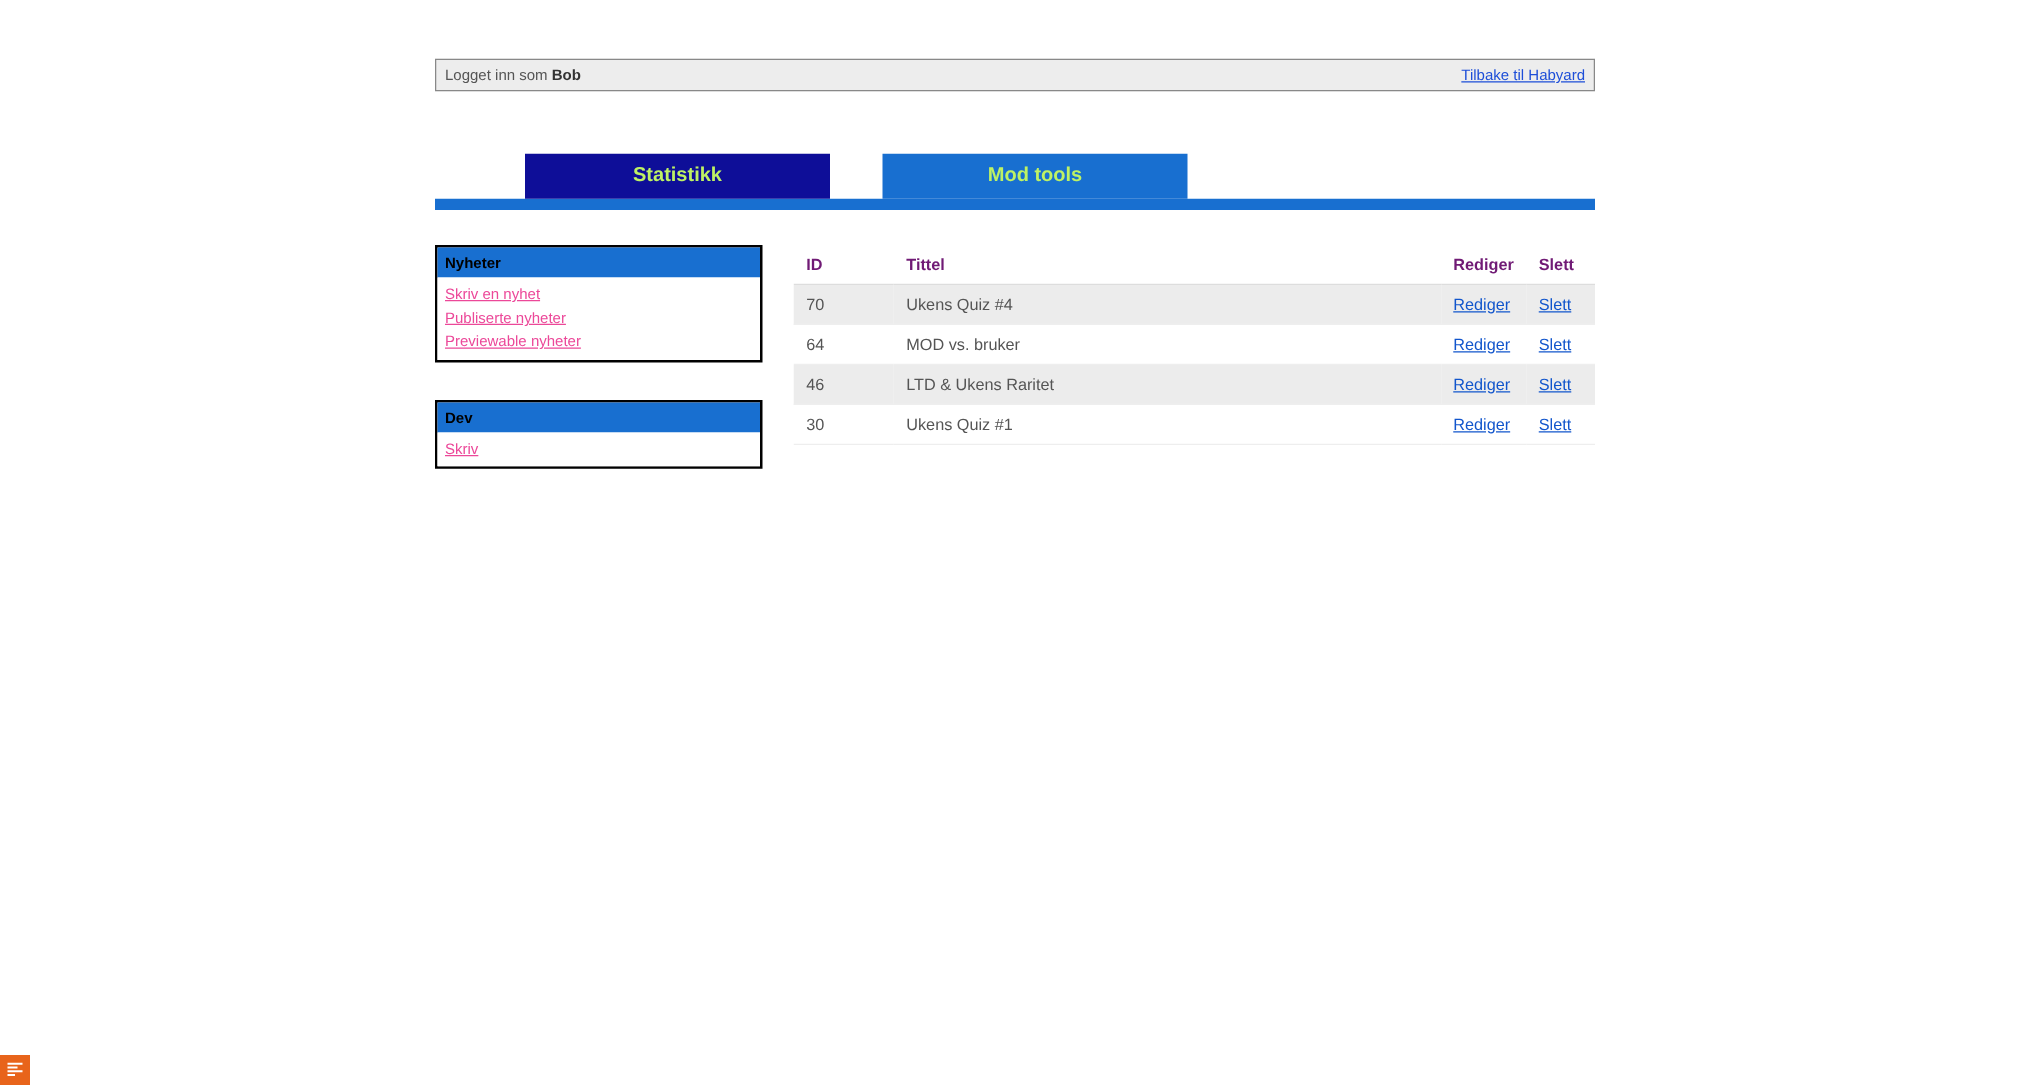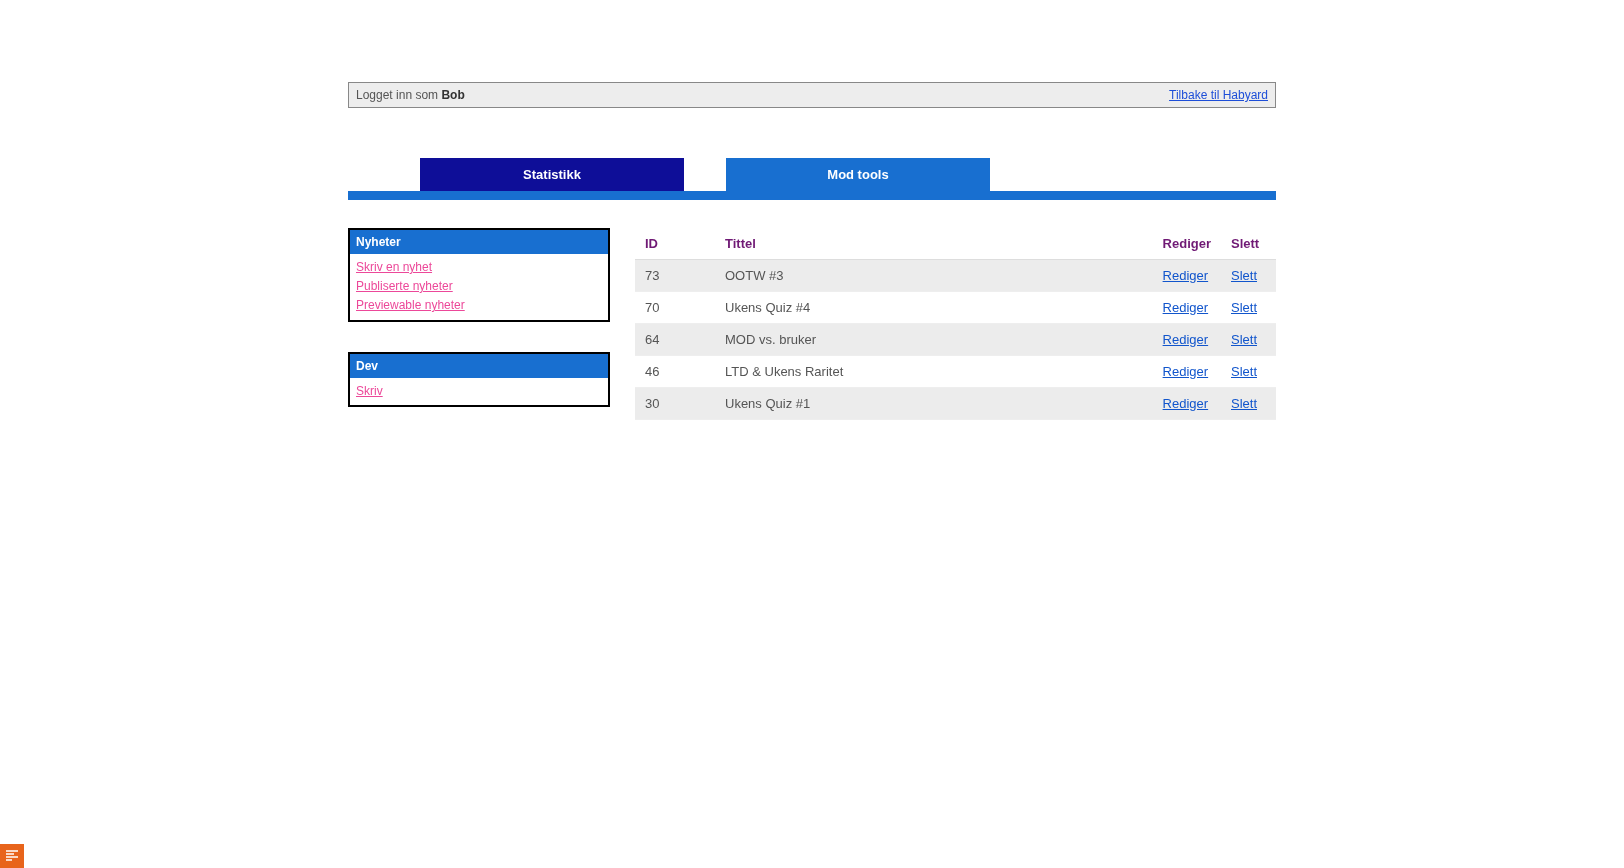--- a/index.html
+++ b/index.html
@@ -4,22 +4,22 @@
 <style>
   * { box-sizing: border-box; margin: 0; padding: 0; }
   body {
     font-family: Verdana, Geneva, sans-serif;
     font-size: 13px;
     background: #ffffff;
     color: #333;
   }
   .container {
     width: 928px;
-    margin: 16px auto;
-    padding-top: 66px;
+    margin: 0 auto;
+    padding-top: 47px;
   }
   .top-bar {
     border: 1px solid #888;
     background: #ededed;
     padding: 5px 7px;
     display: flex;
     justify-content: space-between;
     align-items: center;
     margin-bottom: 50px;
   }
@@ -35,25 +35,25 @@
     color: #1d4ed8;
     text-decoration: underline;
     font-size: 12px;
   }
   .tabs-row {
     display: flex;
     padding-left: 72px;
     gap: 42px;
   }
   .tab {
-    width: 264px;
+    width: 244px;
     text-align: center;
-    color: #ffffff;
-    font-weight: bold;
-    font-size: 13px;
+    color: #bef264;
+    font-weight: bold;
+    font-size: 16px;
     padding: 9px 0;
   }
   .tab.inactive {
     background: #0e0e98;
   }
   .tab.active {
     background: #186fd0;
   }
   .tab-underline {
     height: 9px;
@@ -67,21 +67,21 @@
   .sidebar {
     width: 262px;
     flex-shrink: 0;
   }
   .panel {
     border: 2px solid #000;
     margin-bottom: 30px;
   }
   .panel-header {
     background: #186fd0;
-    color: #ffffff;
+    color: #000000;
     font-weight: bold;
     font-size: 12px;
     padding: 5px 6px;
   }
   .panel-body {
     background: #fff;
     padding: 4px 6px;
   }
   .panel-body a {
     display: block;
@@ -178,26 +178,20 @@
       <table>
         <thead>
           <tr>
             <th class="id-col">ID</th>
             <th>Tittel</th>
             <th class="edit-col">Rediger</th>
             <th class="del-col">Slett</th>
           </tr>
         </thead>
         <tbody id="table-body">
-        <tr>
-              <td>73</td>
-              <td>OOTW #3</td>
-              <td><a href="#">Rediger</a></td>
-              <td><a href="#">Slett</a></td>
-            </tr>
             <tr>
               <td>70</td>
               <td>Ukens Quiz #4</td>
               <td><a href="#">Rediger</a></td>
               <td><a href="#">Slett</a></td>
             </tr>
             <tr>
               <td>64</td>
               <td>MOD vs. bruker</td>
               <td><a href="#">Rediger</a></td>

